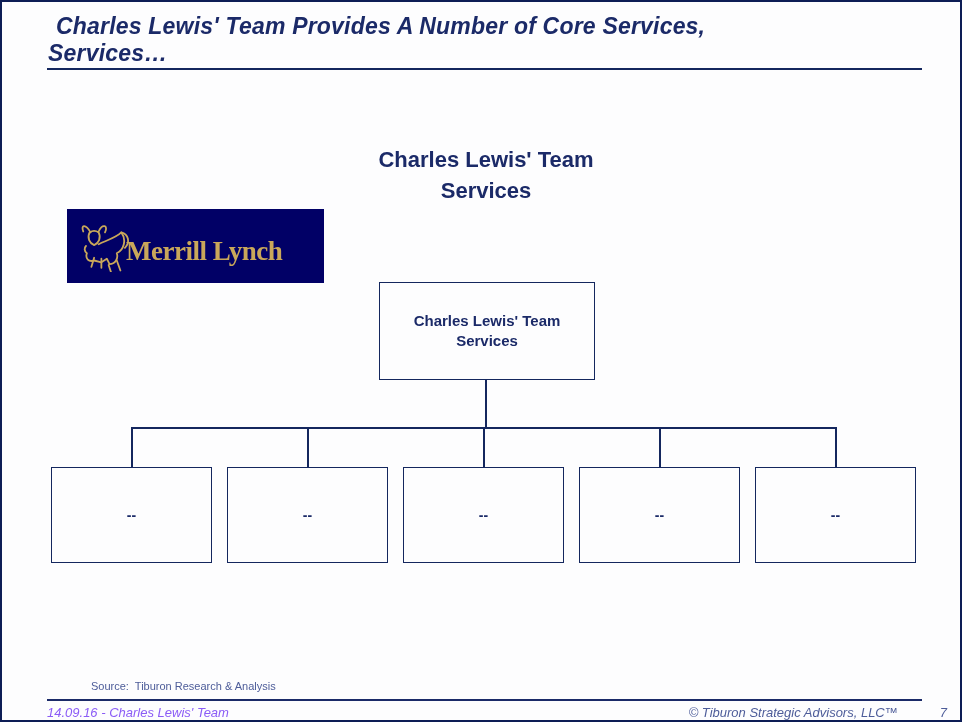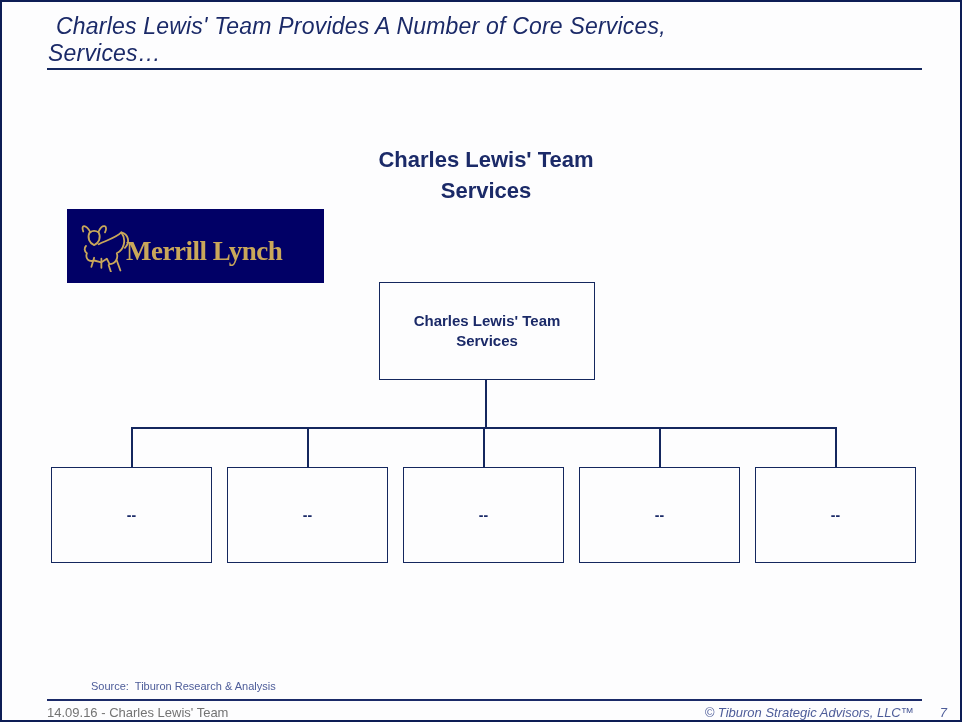--- a/index.html
+++ b/index.html
@@ -12,21 +12,21 @@
     border: 2px solid #0d1d55;
     font-family: "Liberation Sans", sans-serif;
     overflow: hidden;
   }
 
   
   .title {
     position: absolute;
     left: 46px; top: 11px;
     color: #1b2a68;
-    font-weight: normal;
+    font-weight: bold;
     font-style: italic;
     font-size: 23px;
     line-height: 27px;
     letter-spacing: 0.2px;
   }
   .title .l1 { padding-left: 8px; }
   .title-rule {
     position: absolute;
     left: 45px; top: 66px;
     width: 875px; height: 1.5px;
@@ -113,30 +113,31 @@
   .footer-rule {
     position: absolute;
     left: 45px; top: 697px;
     width: 875px; height: 1.5px;
     background: #1b2a68;
   }
   .footer-left {
     position: absolute;
     left: 45px; top: 703px;
     font-size: 13px;
-    color: #737373;
+    font-style: italic;
+    color: #8b5cf6;
   }
   .footer-right {
     position: absolute;
     right: 13px; top: 703px;
     font-size: 13px;
     font-style: italic;
     color: #4d5c99;
     display: flex;
-    gap: 26px;
+    gap: 42px;
     align-items: baseline;
   }
 </style>
 </head>
 <body>
 
 <div class="slide">
 
   <div class="title">
     <div class="l1">Charles Lewis' Team Provides A Number of Core Services,</div>

